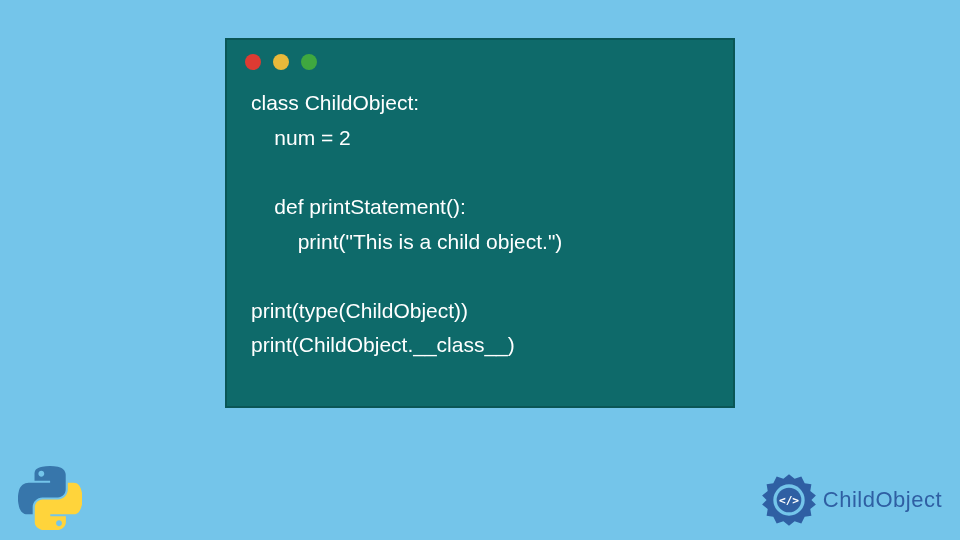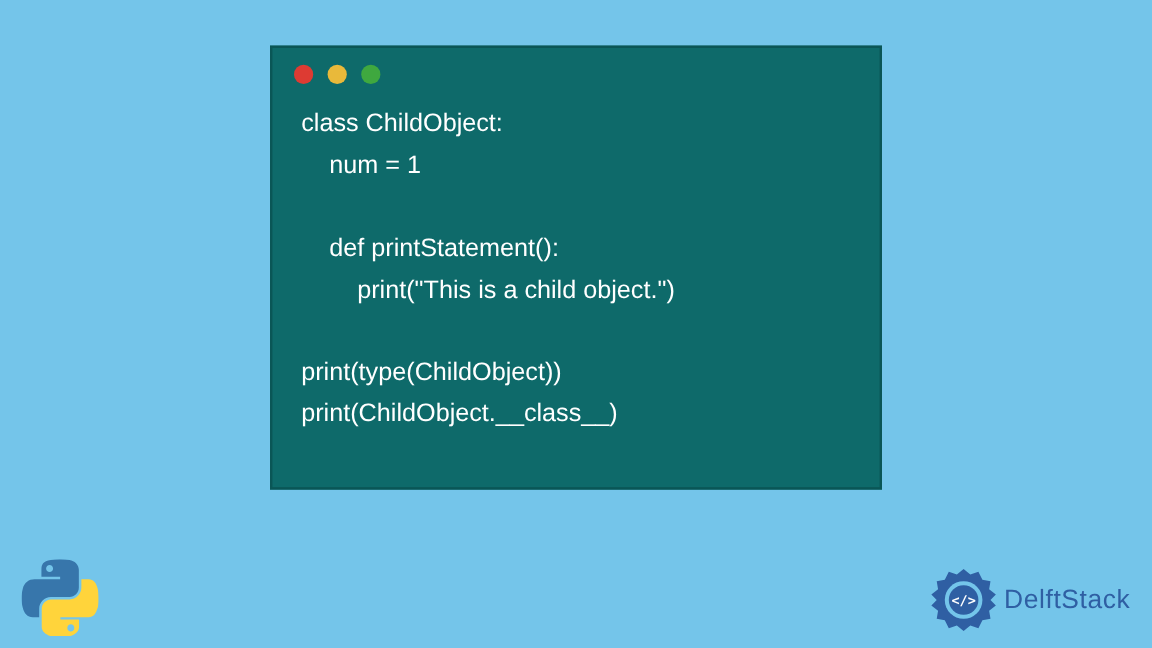--- a/index.html
+++ b/index.html
@@ -67,21 +67,21 @@
 </head>
 <body>
 
 <div class="code-window">
   <div class="window-dots">
     <div class="dot dot-red"></div>
     <div class="dot dot-yellow"></div>
     <div class="dot dot-green"></div>
   </div>
   <div class="code-content">class ChildObject:
-    num = 1
+    num = 2
 
     def printStatement():
         print("This is a child object.")
 
 print(type(ChildObject))
 print(ChildObject.__class__)</div>
 </div>
 
 <div class="python-logo">
   <svg viewBox="0 0 110 110" xmlns="http://www.w3.org/2000/svg">
@@ -92,14 +92,14 @@
 
 <div class="delftstack-logo">
   <svg class="seal-svg" viewBox="0 0 100 100" xmlns="http://www.w3.org/2000/svg">
     <g fill="#2f5fa3">
       <polygon points="50,4 60,12 72,8 78,20 90,22 88,34 98,42 90,50 98,58 88,66 90,78 78,80 72,92 60,88 50,96 40,88 28,92 22,80 10,78 12,66 2,58 10,50 2,42 12,34 10,22 22,20 28,8 40,12"></polygon>
     </g>
     <circle cx="50" cy="50" r="28" fill="#74c5ea"></circle>
     <circle cx="50" cy="50" r="22" fill="#2f5fa3"></circle>
     <text x="50" y="58" text-anchor="middle" fill="#ffffff" font-size="20" font-family="monospace" font-weight="bold">&lt;/&gt;</text>
   </svg>
-  <span class="delftstack-text">DelftStack</span>
+  <span class="delftstack-text">ChildObject</span>
 </div>
 
 </body></html>

